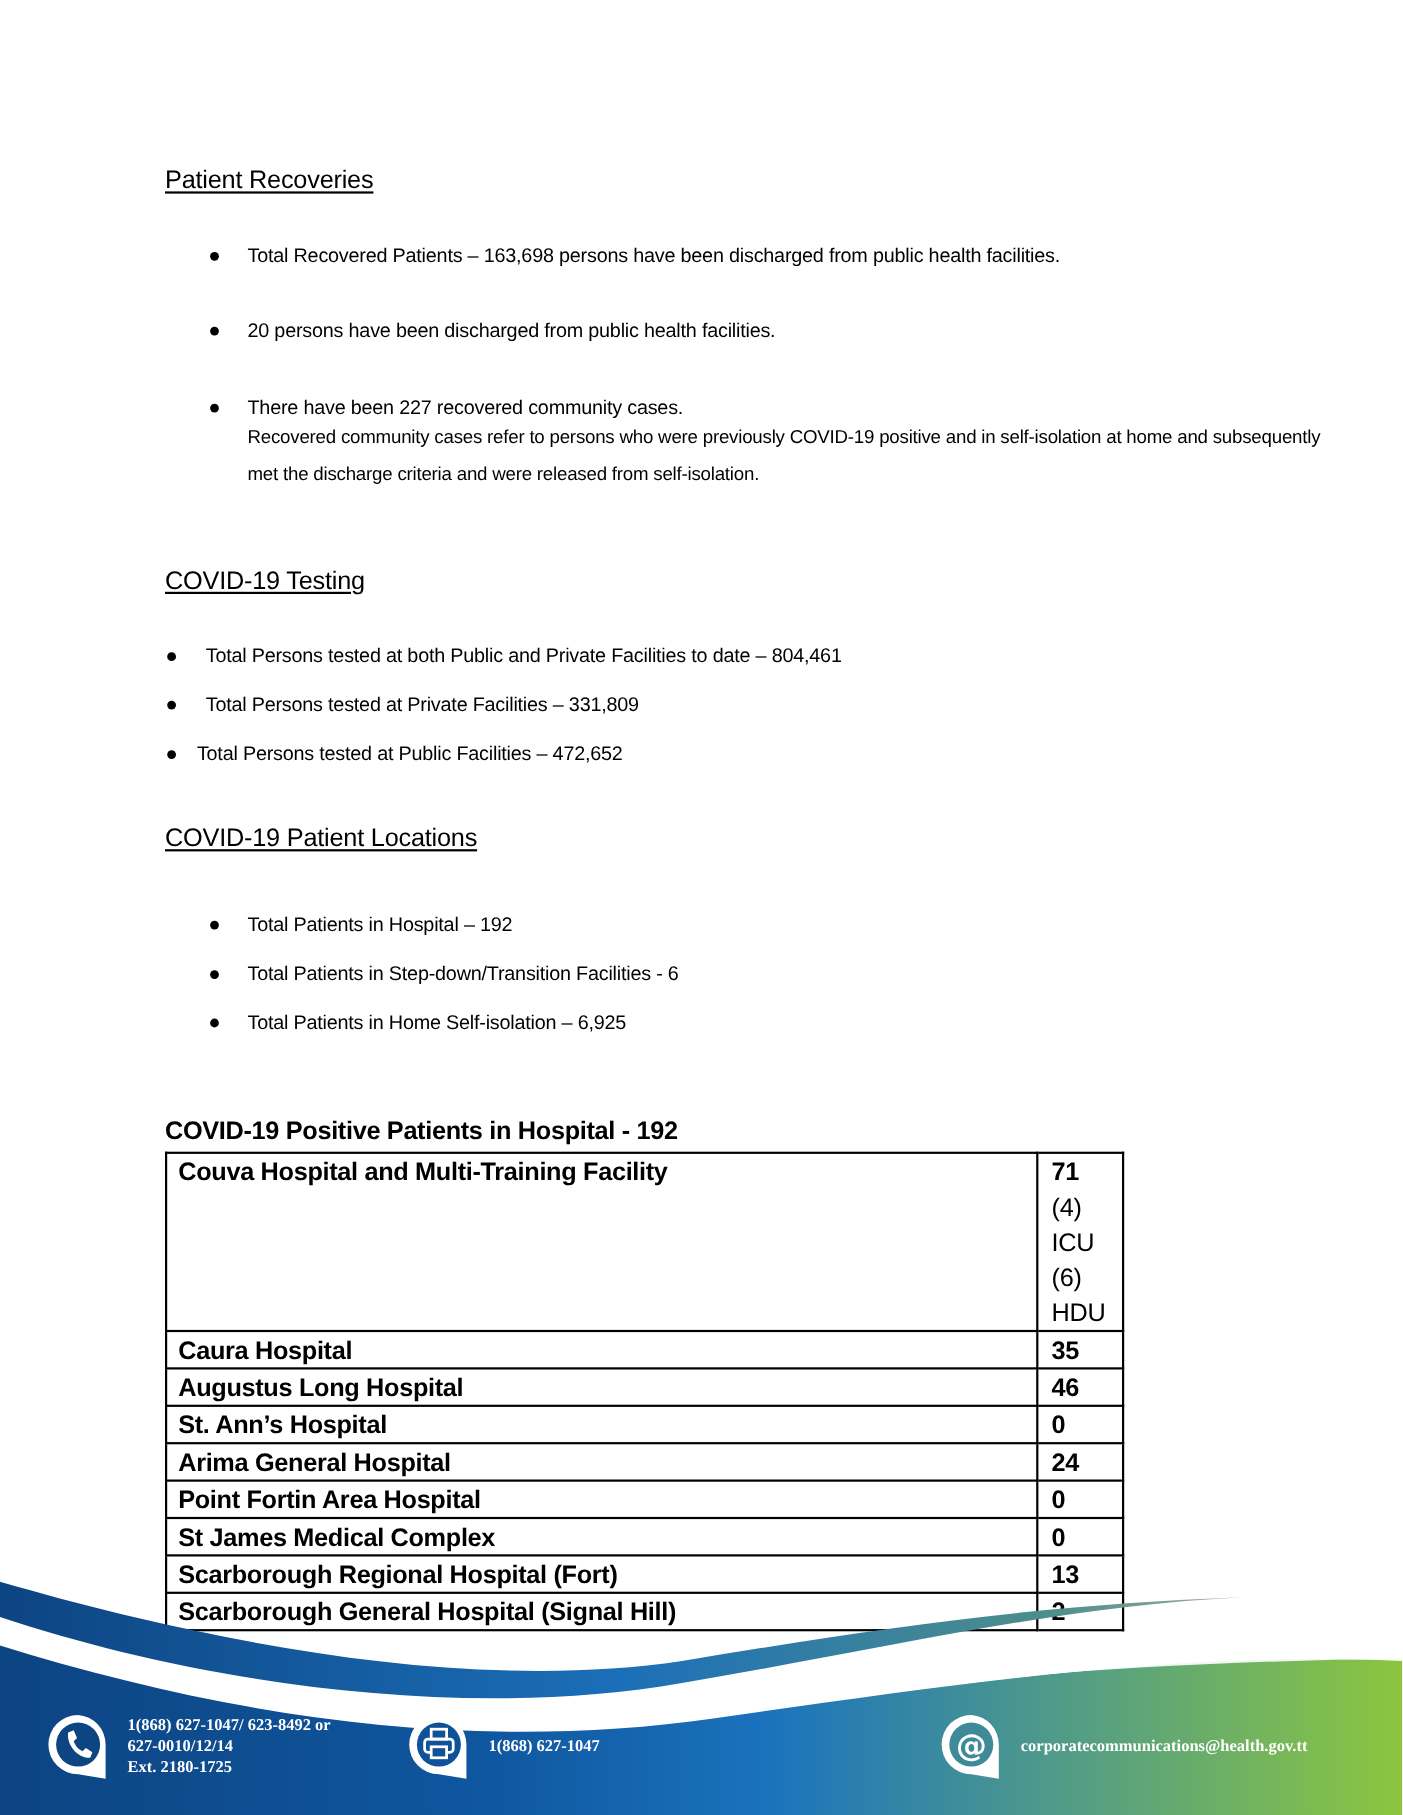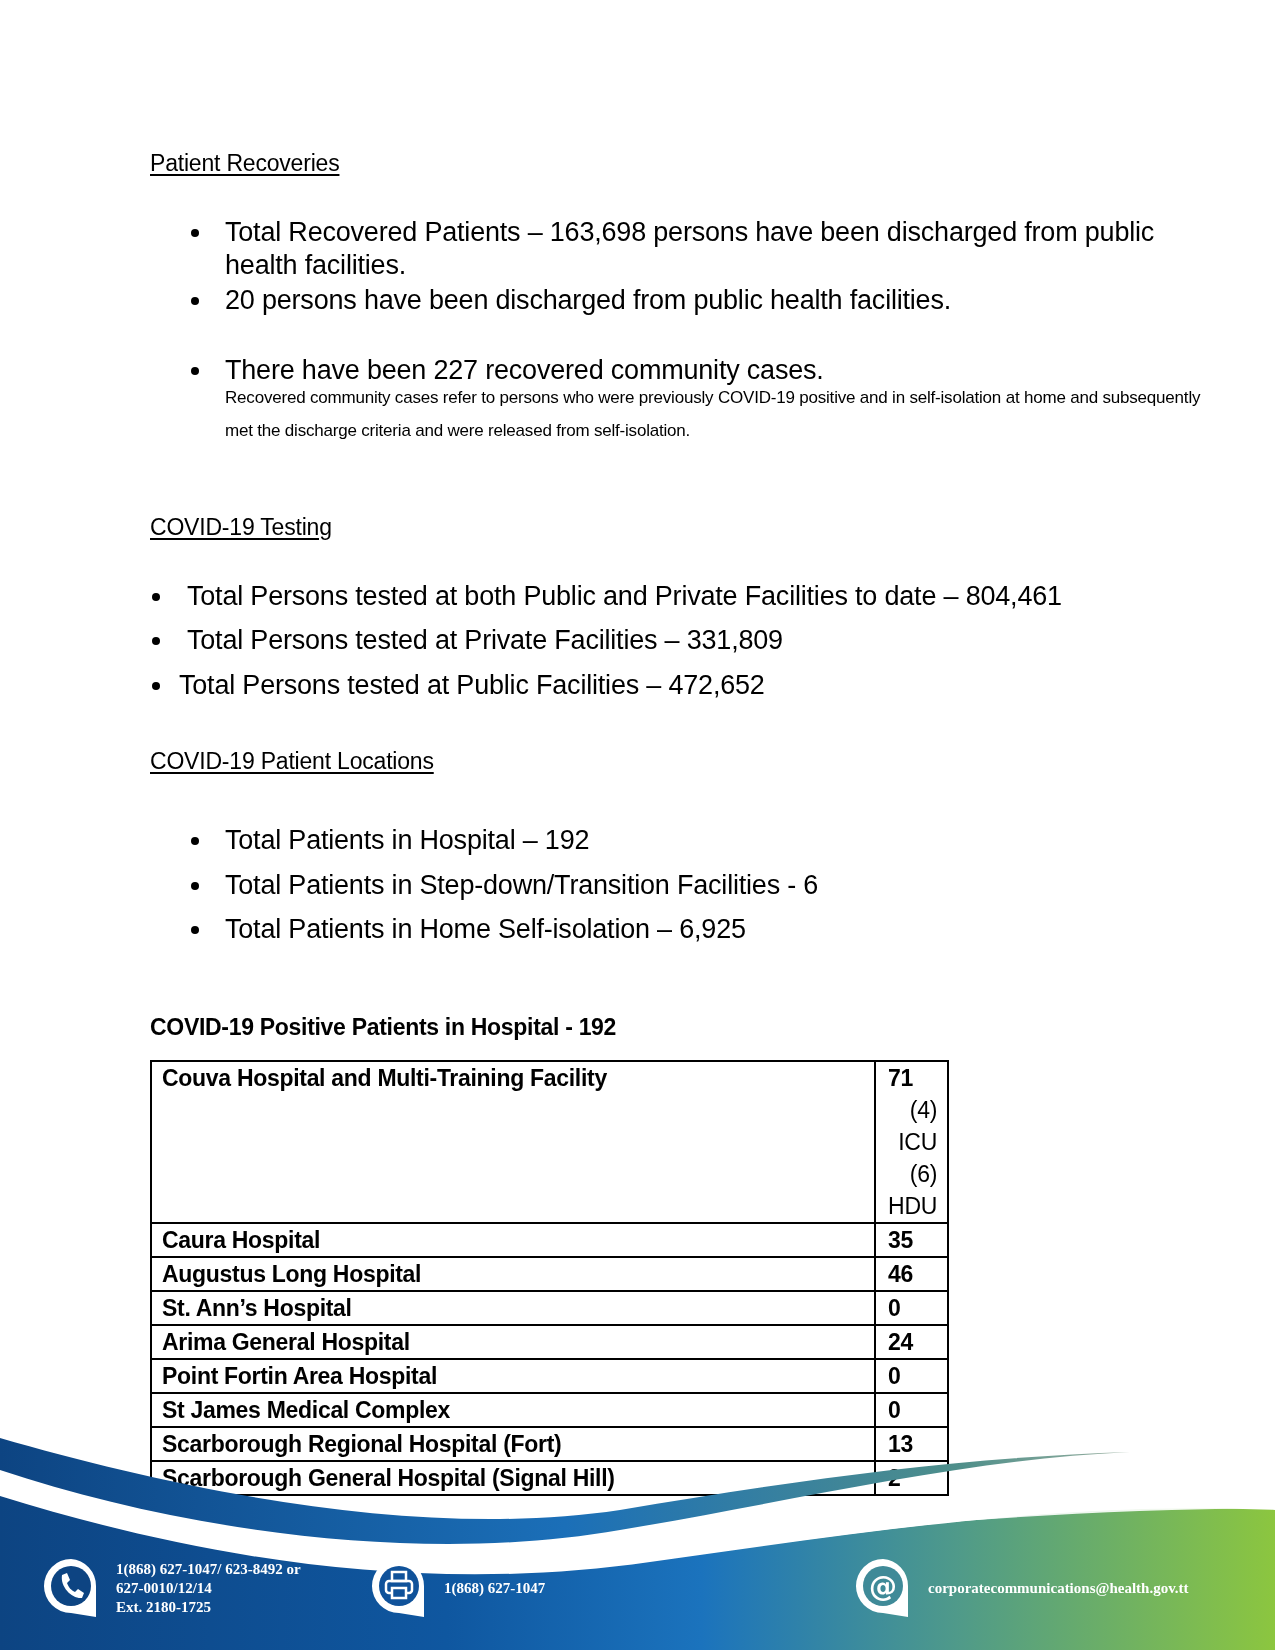--- a/index.html
+++ b/index.html
@@ -7,36 +7,36 @@
     width: 1275px; height: 1650px; position: relative; overflow: hidden;
     background: #ffffff; color: #000;
     font-family: "Liberation Sans", sans-serif;
   }
   .page { position: absolute; left: 0; top: 0; width: 1275px; height: 1650px; }
   .heading {
     position: absolute; left: 150px; font-size: 23px; text-decoration: underline;
     text-underline-offset: 3px; letter-spacing: -0.2px;
   }
   .bul {
-    position: absolute; font-size: 27px; line-height: 33px; letter-spacing: -0.2px;
+    position: absolute; font-size: 18px; line-height: 33px; letter-spacing: -0.2px;
   }
   .bul .dot {
     position: absolute; width: 8px; height: 8px; border-radius: 50%; background: #000;
   }
   .para { position: absolute; left: 225px; width: 980px; font-size: 17px; line-height: 33px; letter-spacing: -0.2px; }
 
   .tbl-title { position: absolute; left: 150px; top: 1014px; font-size: 23px; font-weight: bold; letter-spacing: -0.3px; }
   table.hosp {
-    position: absolute; left: 150px; top: 1047px; width: 799px;
-    border-collapse: collapse; font-size: 23px; letter-spacing: -0.3px; margin-top: 13px;
+    position: absolute; left: 150px; top: 1047px; width: 872px;
+    border-collapse: collapse; font-size: 23px; letter-spacing: -0.3px;
   }
   table.hosp td { border: 2px solid #000; padding: 0 10px; height: 32px; vertical-align: top; line-height: 32px; }
   table.hosp td.name { width: 770px; font-weight: bold; }
   table.hosp td.val { font-weight: bold; padding-left: 12px; }
-  table.hosp td.val .sub { display: block; font-weight: normal; text-align: right; }
+  table.hosp td.val .sub { display: block; font-weight: normal; }
 
   .footer { position: absolute; left: 0; top: 1430px; width: 1275px; height: 220px; }
   .contact { position: absolute; top: 1555px; display: flex; align-items: center; color: #fff;
     font-family: "Liberation Serif", serif; font-weight: bold; font-size: 15px; line-height: 19px; }
   .bubble { width: 62px; height: 66px; position: relative; margin-right: 14px; }
 </style>
 </head>
 <body>
 
 <div class="page">

